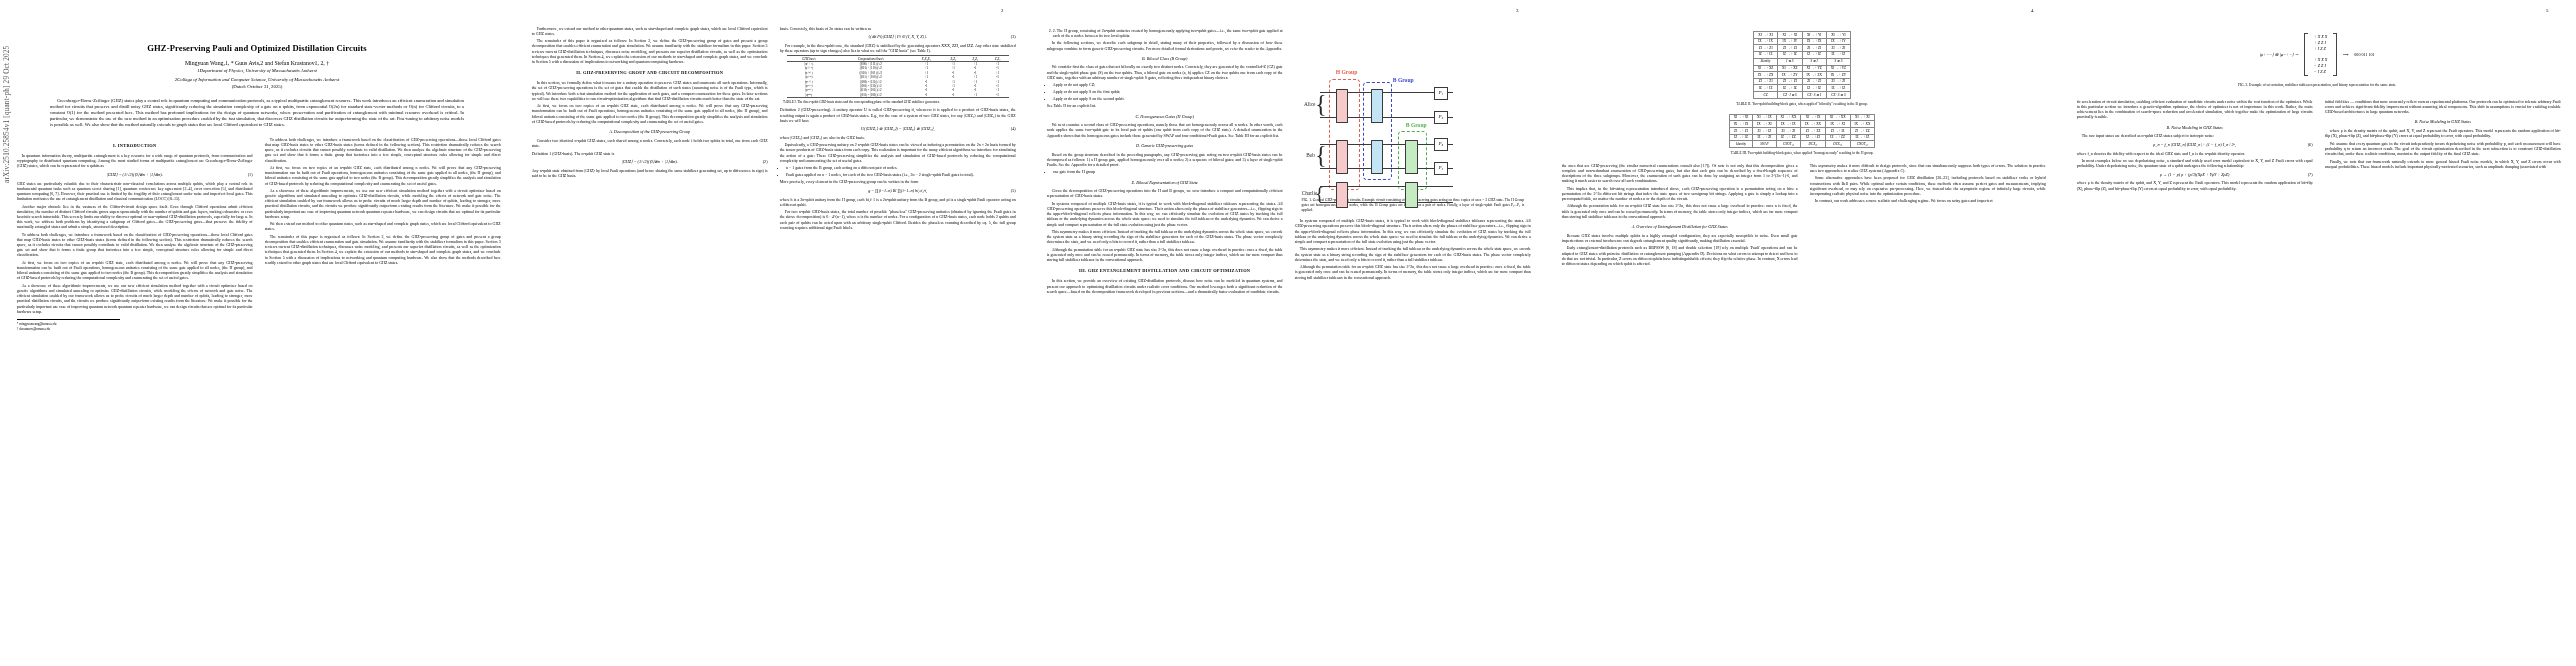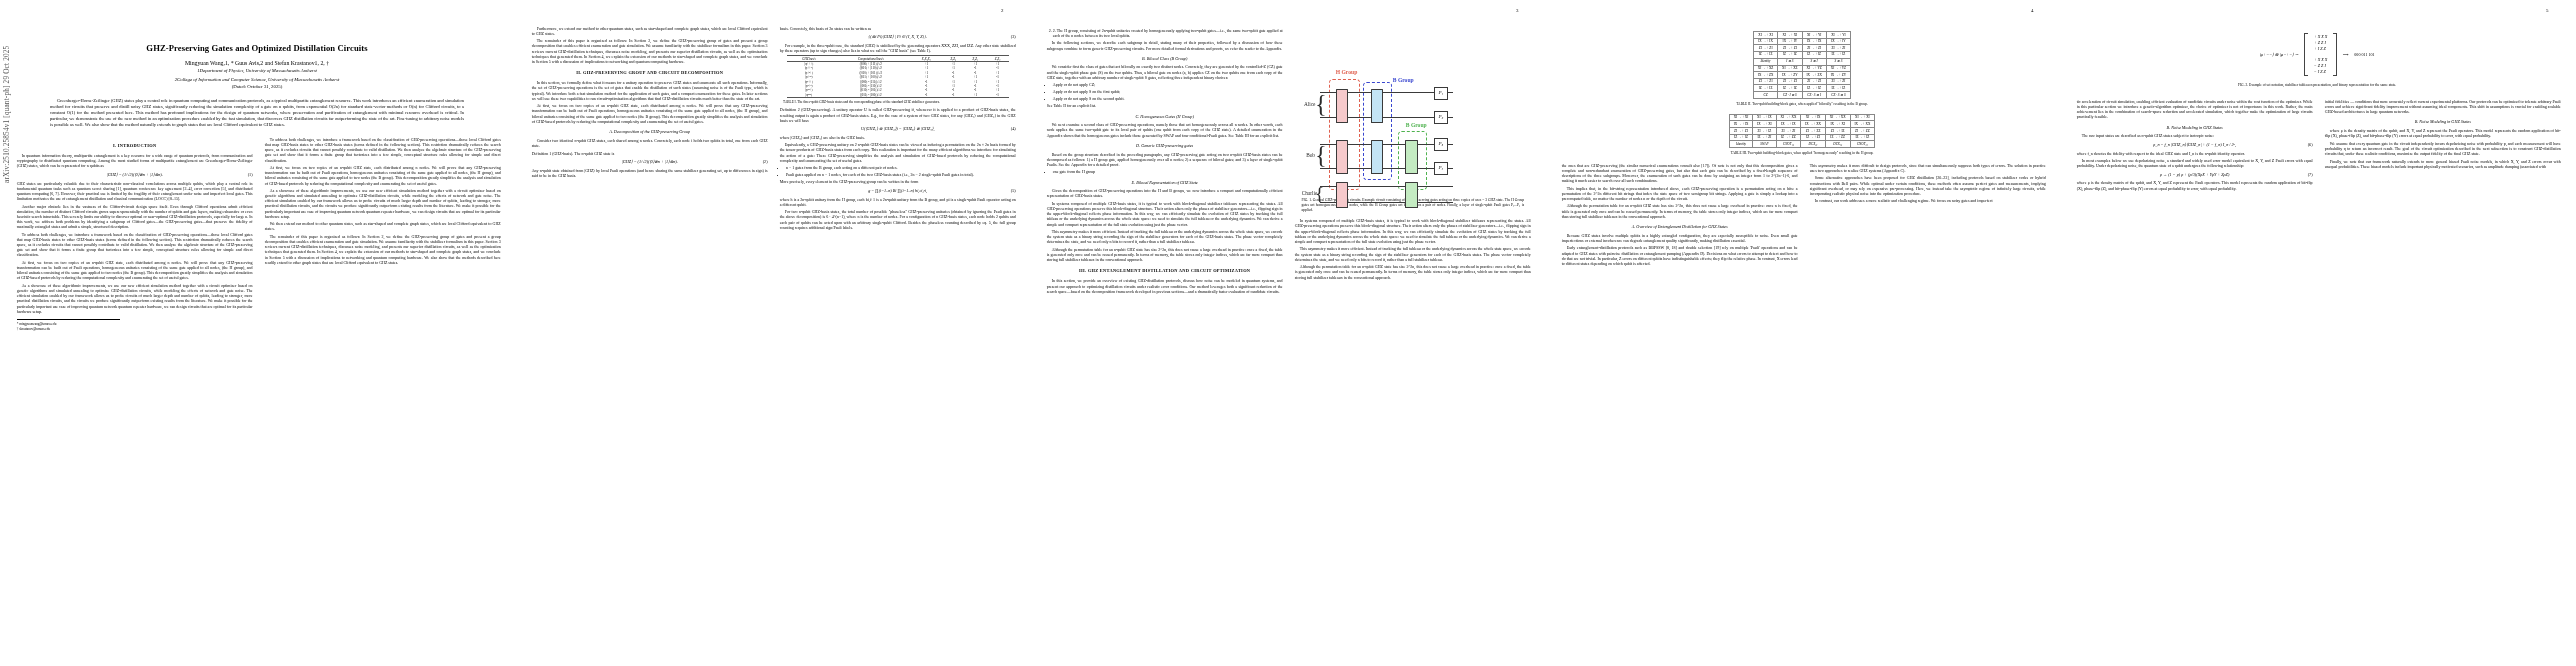--- a/index.html
+++ b/index.html
@@ -99,21 +99,21 @@
   .arrow-res{font-style:normal;font-size:4.1px;}
 </style>
 </head>
 <body>
 
 <div class="viewer">
 
   <div class="page p1">
     <div class="arxiv-stamp">arXiv:2510.25854v1  [quant-ph]  29 Oct 2025</div>
 
-    <div class="title">GHZ-Preserving Gates and Optimized Distillation Circuits</div>
+    <div class="title">GHZ-Preserving Pauli and Optimized Distillation Circuits</div>
     <div class="authors">Mingyuan Wang,1, * Guus Avis,2 and Stefan Krastanov1, 2, †</div>
     <div class="affil">1Department of Physics, University of Massachusetts Amherst</div>
     <div class="affil">2College of Information and Computer Science, University of Massachusetts Amherst</div>
     <div class="dated">(Dated: October 31, 2025)</div>
 
     <div class="abstract">
       <span class="ind">Greenberger-Horne-Zeilinger (GHZ) states play a central role in quantum computing and communication protocols, as a typical multipartite entanglement resource. This work introduces an efficient enumeration and simulation method for circuits that preserve and distill noisy GHZ states, significantly reducing the simulation complexity of a gate on n qubits, from exponential O(2n) for standard state-vector methods or O(n) for Clifford circuits, to a constant O(1) for the method presented here. This method has profound implications for the design of quantum networks, where preservation and purification of entanglement with minimal resource overhead is critical. In particular, we demonstrate the use of the new method in an optimization procedure enabled by the fast simulation, that discovers GHZ distillation circuits far outperforming the state of the art. Fine-tuning to arbitrary noise models is possible as well. We also show that the method naturally extends to graph states that are local Clifford equivalent to GHZ states.</span>
     </div>
 
     <div class="cols">

